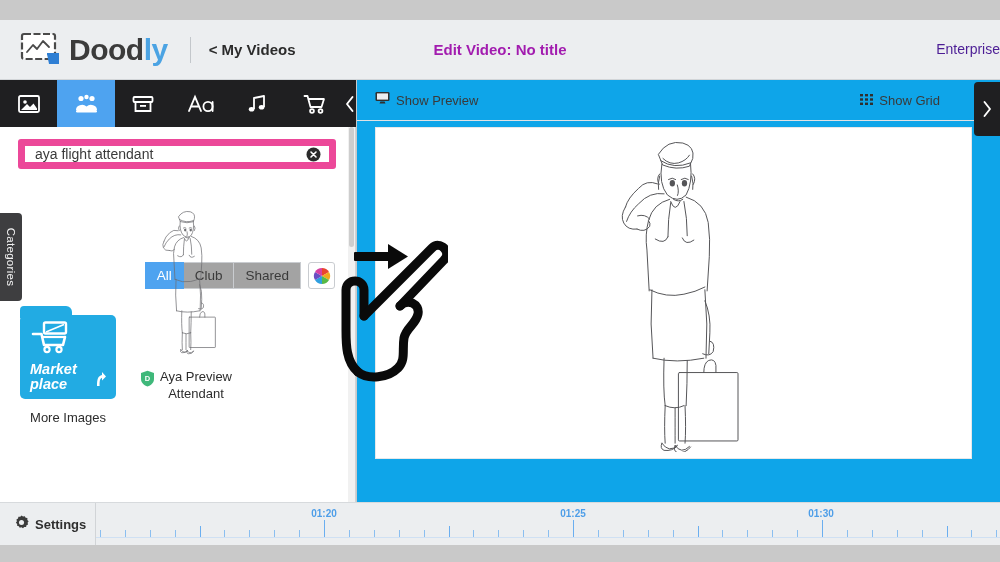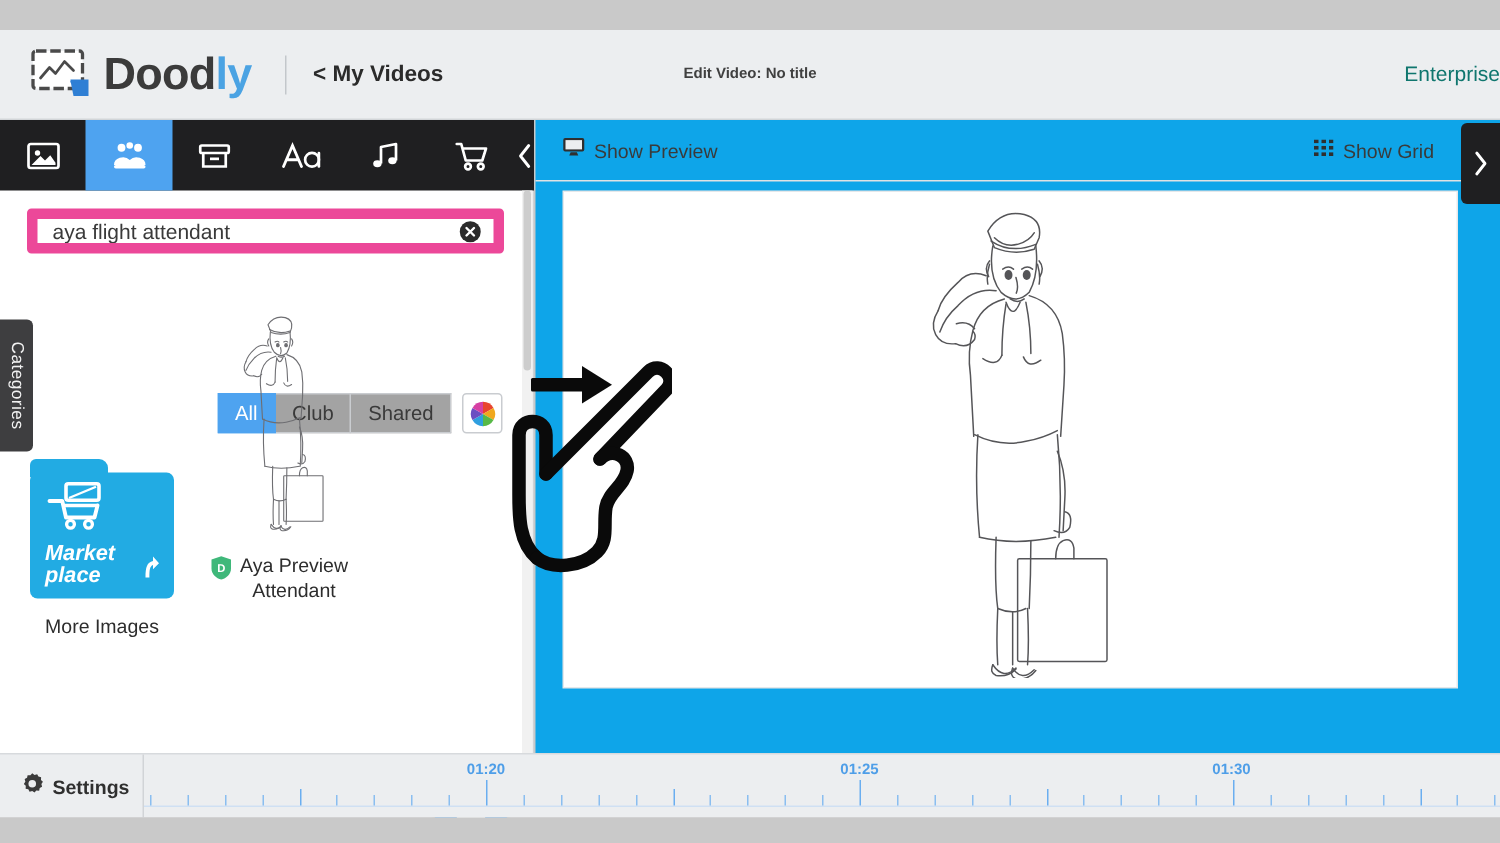--- a/index.html
+++ b/index.html
@@ -23,25 +23,25 @@
   }
   .logo-wrap { display:flex; align-items:center; margin-left:18px; }
   .logo-mark { width:46px; height:40px; position:relative; }
   .logo-text { margin-left:5px; font-size:30px; font-weight:bold; letter-spacing:-0.5px; }
   .logo-text .dark { color:#3b3b3b; }
   .logo-text .blue { color:#4ba3e3; }
   .hdr-divider { width:1px; height:26px; background:#c3c7cb; margin:0 18px 0 22px; }
   .my-videos { font-size:15px; color:#2b2b2b; font-weight:600; cursor:pointer; }
   .edit-title {
     position:absolute; left:0; right:0; text-align:center;
-    font-size:10px; font-weight:bold; color:#404040; pointer-events:none;
+    font-size:15px; font-weight:bold; color:#a21caf; pointer-events:none;
   }
   .enterprise {
     position:absolute; right:0px; top:21px;
-    font-size:14px; color:#0f766e;
+    font-size:14px; color:#4c1d95;
   }
 
   
   .left-panel {
     position:absolute; left:0; top:80px; width:356px; height:422px;
     background:#ffffff; border-right:1px solid #cfd2d5;
   }
   .toolbar {
     position:absolute; left:0; top:0; width:356px; height:47px;
     background:#1f1f21; display:flex; align-items:stretch;
@@ -142,21 +142,21 @@
   
   .canvas-area {
     position:absolute; left:357px; top:80px; width:643px; height:422px;
     background:#0ea5e9;
   }
   .canvas-toolbar {
     position:absolute; left:0; top:0; width:643px; height:41px;
     display:flex; align-items:center; border-bottom:1px solid #e0e2e4;
   }
   .ct-left { display:flex; align-items:center; gap:6px; margin-left:18px; cursor:pointer; }
-  .ct-right { display:flex; align-items:center; gap:6px; margin-left:auto; margin-right:44px; cursor:pointer; }
+  .ct-right { display:flex; align-items:center; gap:6px; margin-left:auto; margin-right:60px; cursor:pointer; }
   .ct-label { font-size:13px; color:#3a3a3a; }
   .expand-btn {
     position:absolute; right:0; top:2px; width:26px; height:54px;
     background:#1f1f21; border-radius:4px 0 0 4px; cursor:pointer;
     display:flex; align-items:center; justify-content:center;
   }
   .stage {
     position:absolute; left:19px; top:48px; width:595px; height:330px;
     background:#ffffff; box-shadow:0 0 0 1px #e6e8ea;
     overflow:hidden;

